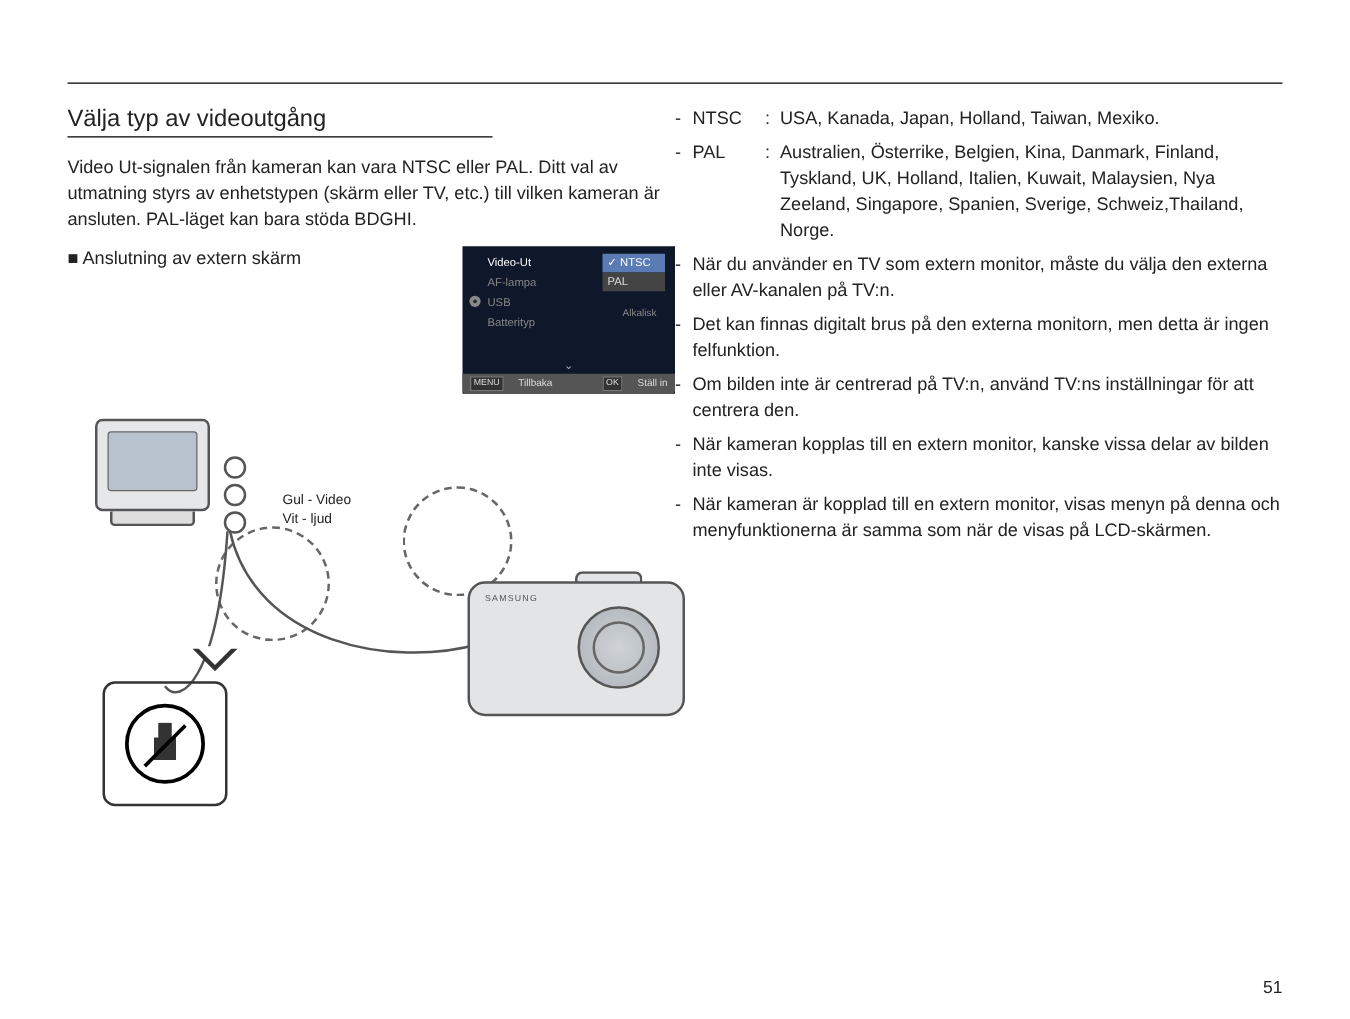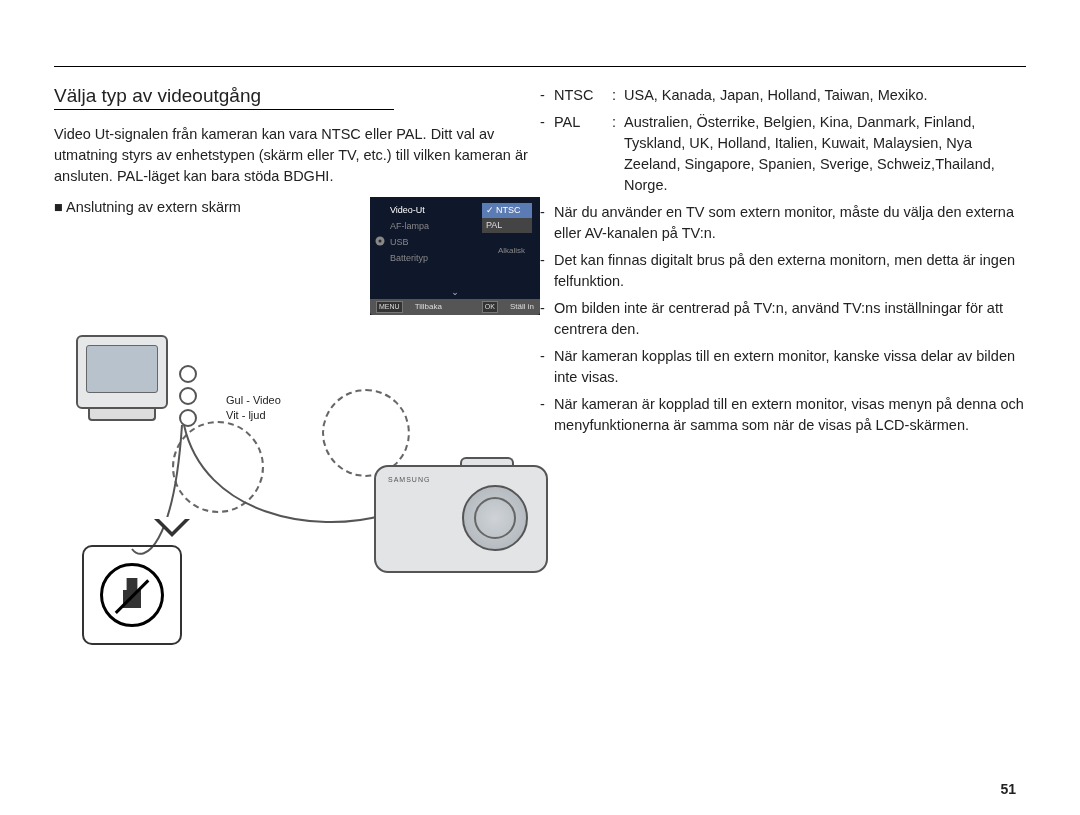--- a/index.html
+++ b/index.html
@@ -47,21 +47,21 @@
   .nosign .plug-ico{position:absolute;width:18px;height:30px;top:12px;left:20px;background:linear-gradient(#333,#333);clip-path:polygon(20% 0,80% 0,80% 40%,100% 40%,100% 100%,0 100%,0 40%,20% 40%);}
   .speech-tail{position:absolute;left:100px;top:184px;width:0;height:0;border:18px solid transparent;border-top-color:#333;}
   .speech-tail::after{content:"";position:absolute;top:-20px;left:-15px;width:0;height:0;border:15px solid transparent;border-top-color:#fff;}
   .gear{display:inline-block;vertical-align:middle;}
   .rlist{font-size:14.5px;line-height:1.45;}
   .rlist .it{display:flex;margin-bottom:6px;}
   .rlist .dash{flex:0 0 14px;}
   .rlist .label{flex:0 0 58px;}
   .rlist .colon{flex:0 0 12px;}
   .rlist .content{flex:1;}
-  .pagenum{position:absolute;right:64px;bottom:18px;font-weight:bold;font-size:14px;text-align:right;}
+  .pagenum{position:absolute;right:54px;bottom:18px;font-weight:normal;font-size:14px;text-align:right;}
 </style>
 </head>
 <body>
 
 <div class="page">
 
   <hr class="title-rule">
 
   <div class="cols">
 

